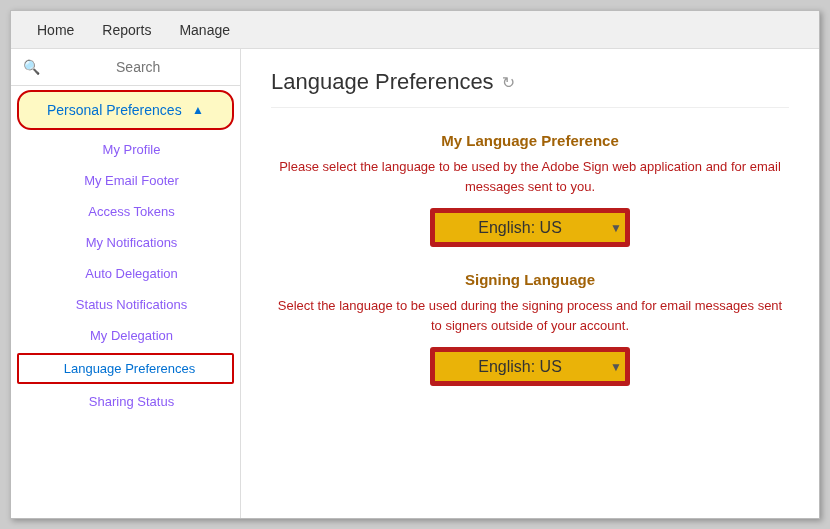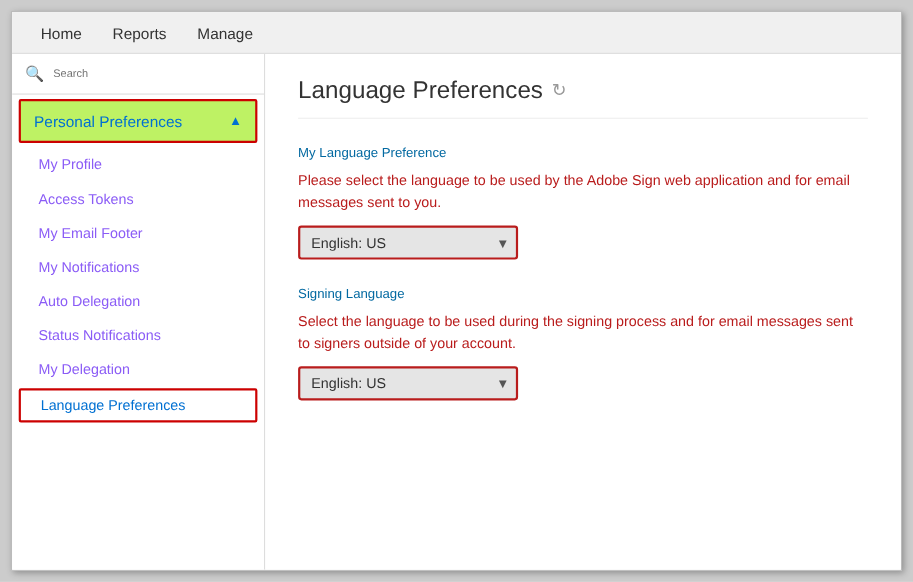--- a/index.html
+++ b/index.html
@@ -1,15 +1,15 @@
 <!DOCTYPE html>
 <html><head>
   <meta charset="utf-8">
   <style>
-    * { box-sizing: border-box; margin: 0; padding: 0; }
+    * { box-sizing: border-box; margin: 0; padding: 0; text-align: center; }
     body {
       font-family: Arial, sans-serif;
       font-size: 14px;
       background: #ccc;
       display: flex;
       justify-content: center;
       align-items: center;
       width: 830px;
       height: 529px;
       overflow: hidden;
@@ -62,40 +62,40 @@
       border-bottom: 1px solid #ddd;
       gap: 8px;
     }
     .search-icon-svg {
       color: #999;
       font-size: 14px;
     }
     .search-input {
       border: none;
       outline: none;
-      font-size: 10px;
+      font-size: 14px;
       color: #999;
       width: 100%;
       background: transparent;
     }
     .sidebar-section {
       padding: 0;
     }
     .sidebar-section-header {
       display: flex;
       align-items: center;
       justify-content: space-between;
-      padding: 10px 12px;
+      padding: 10px 28px;
       font-size: 14px;
       color: #0070d2;
       cursor: pointer;
       border: 2px solid #c00;
       margin: 4px 6px;
-      border-radius: 2px;
-      background: #bef264;
+      border-radius: 14px;
+      background: #fef9c3;
     }
     .sidebar-section-header .chevron {
       font-size: 12px;
       color: #0070d2;
     }
     .sidebar-nav-item {
       padding: 8px 12px 8px 24px;
       color: #8b5cf6;
       cursor: pointer;
       font-size: 13px;
@@ -127,44 +127,44 @@
       font-size: 22px;
       font-weight: normal;
       color: #333;
     }
     .refresh-icon {
       font-size: 16px;
       color: #999;
       cursor: pointer;
     }
     .section-title {
-      font-size: 12px;
-      font-weight: normal;
-      color: #0369a1;
+      font-size: 15px;
+      font-weight: bold;
+      color: #a16207;
       margin-bottom: 8px;
     }
     .section-desc {
       font-size: 13px;
       color: #b91c1c;
       margin-bottom: 12px;
       line-height: 1.5;
     }
     .dropdown-wrapper {
       position: relative;
       display: inline-block;
       margin-bottom: 24px;
     }
     .dropdown-select {
       appearance: none;
       -webkit-appearance: none;
       padding: 6px 30px 6px 10px;
-      font-size: 13px;
-      border: 2px solid #b91c1c;
+      font-size: 16px;
+      border: 5px solid #b91c1c;
       border-radius: 3px;
-      background: #e5e5e5;
+      background: #eab308;
       cursor: pointer;
       min-width: 200px;
       color: #333;
       outline: none;
     }
     .dropdown-arrow {
       position: absolute;
       right: 8px;
       top: 50%;
       transform: translateY(-50%);
@@ -197,27 +197,28 @@
         <input class="search-input" type="text" placeholder="Search" style="">
       </div>
 
       <div class="sidebar-section">
         <div class="sidebar-section-header">
           <span>Personal Preferences</span>
           <span class="chevron">▲</span>
         </div>
 
         <div class="sidebar-nav-item">My Profile</div>
+        <div class="sidebar-nav-item">My Email Footer</div>
         <div class="sidebar-nav-item">Access Tokens</div>
-        <div class="sidebar-nav-item">My Email Footer</div>
         <div class="sidebar-nav-item">My Notifications</div>
         <div class="sidebar-nav-item">Auto Delegation</div>
         <div class="sidebar-nav-item">Status Notifications</div>
         <div class="sidebar-nav-item">My Delegation</div>
         <div class="sidebar-nav-item active">Language Preferences</div>
+        <div class="sidebar-nav-item">Sharing Status</div>
       </div>
     </div>
 
     <div class="content">
 
       <div class="content-header">
         <h1 class="content-title">Language Preferences</h1>
         <span class="refresh-icon">↻</span>
       </div>
 

